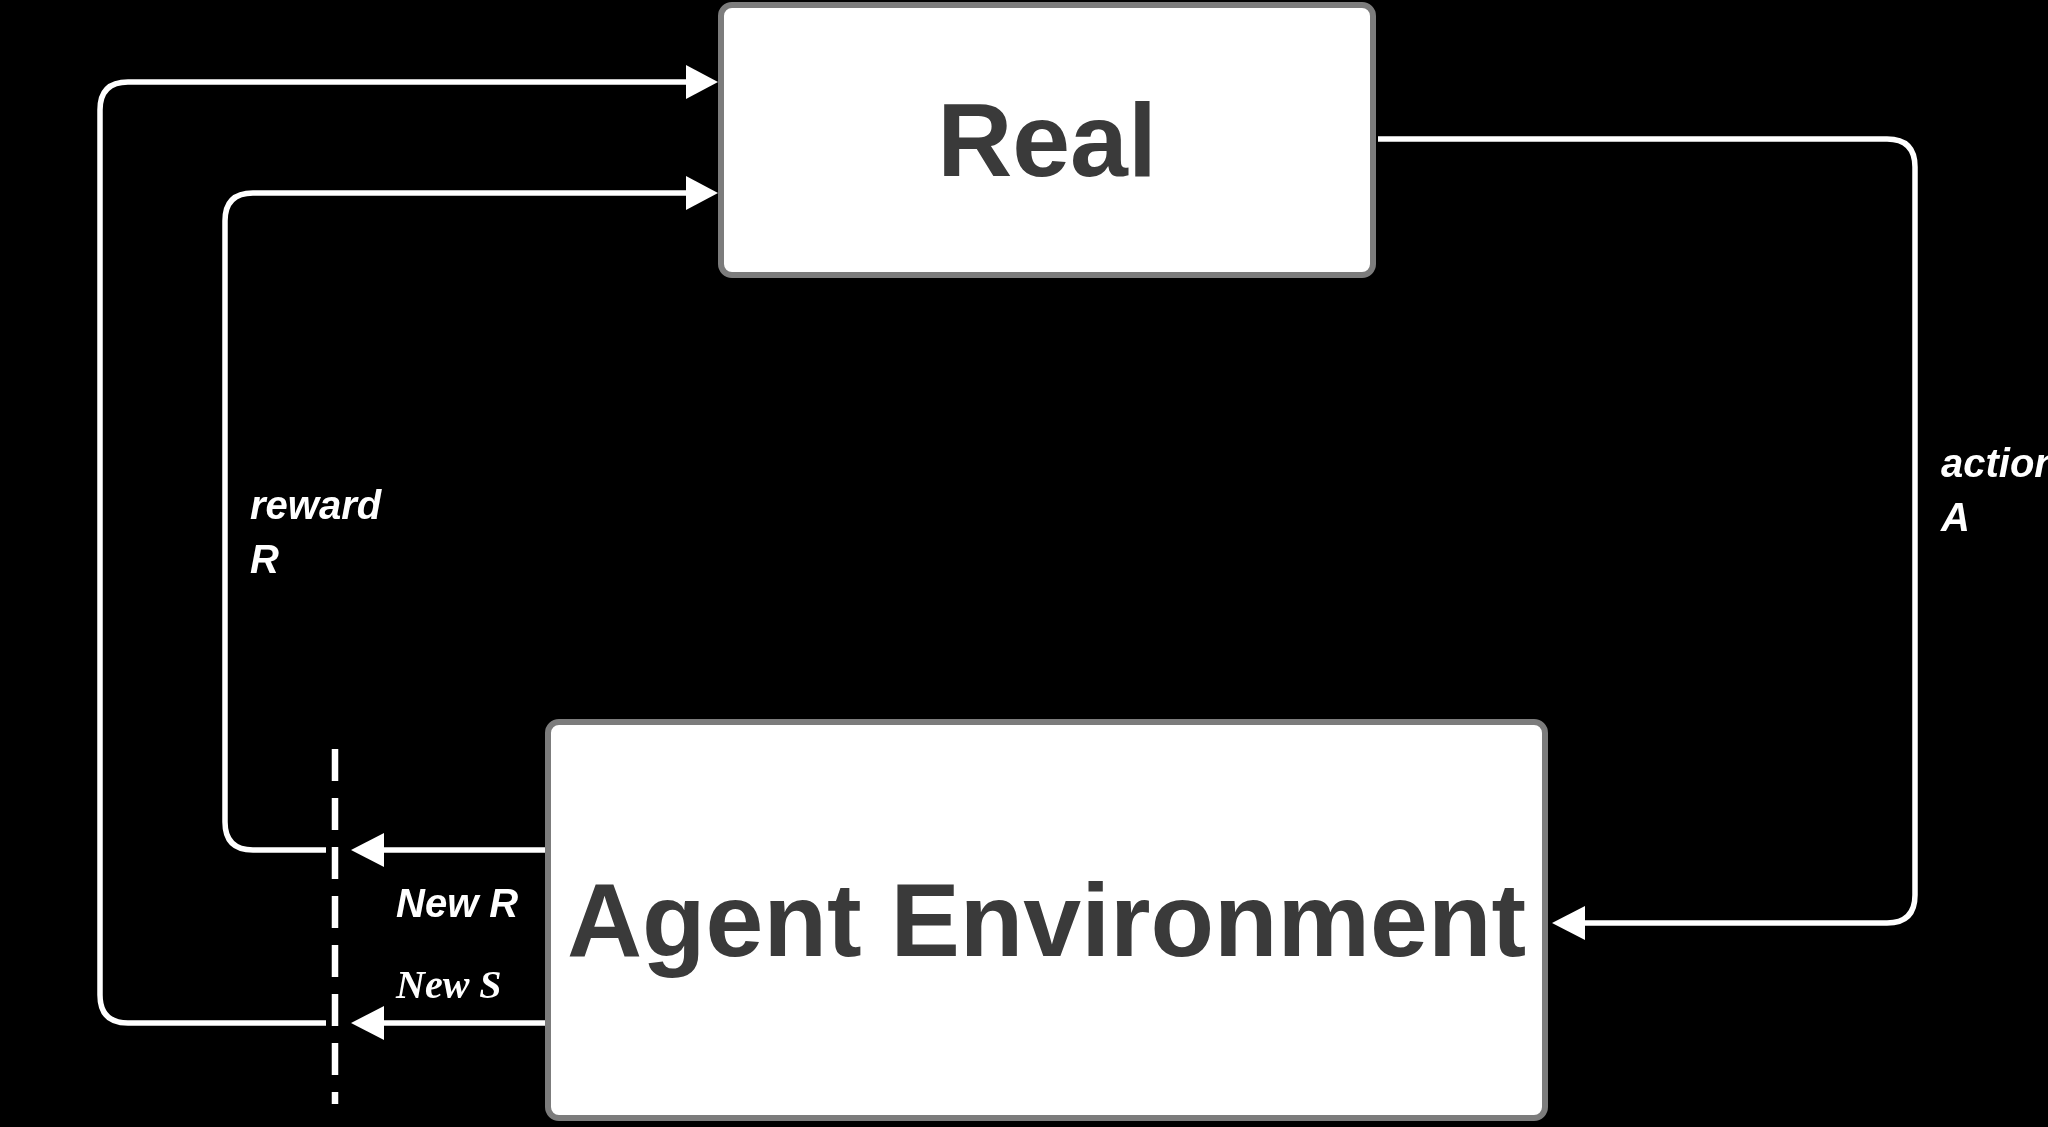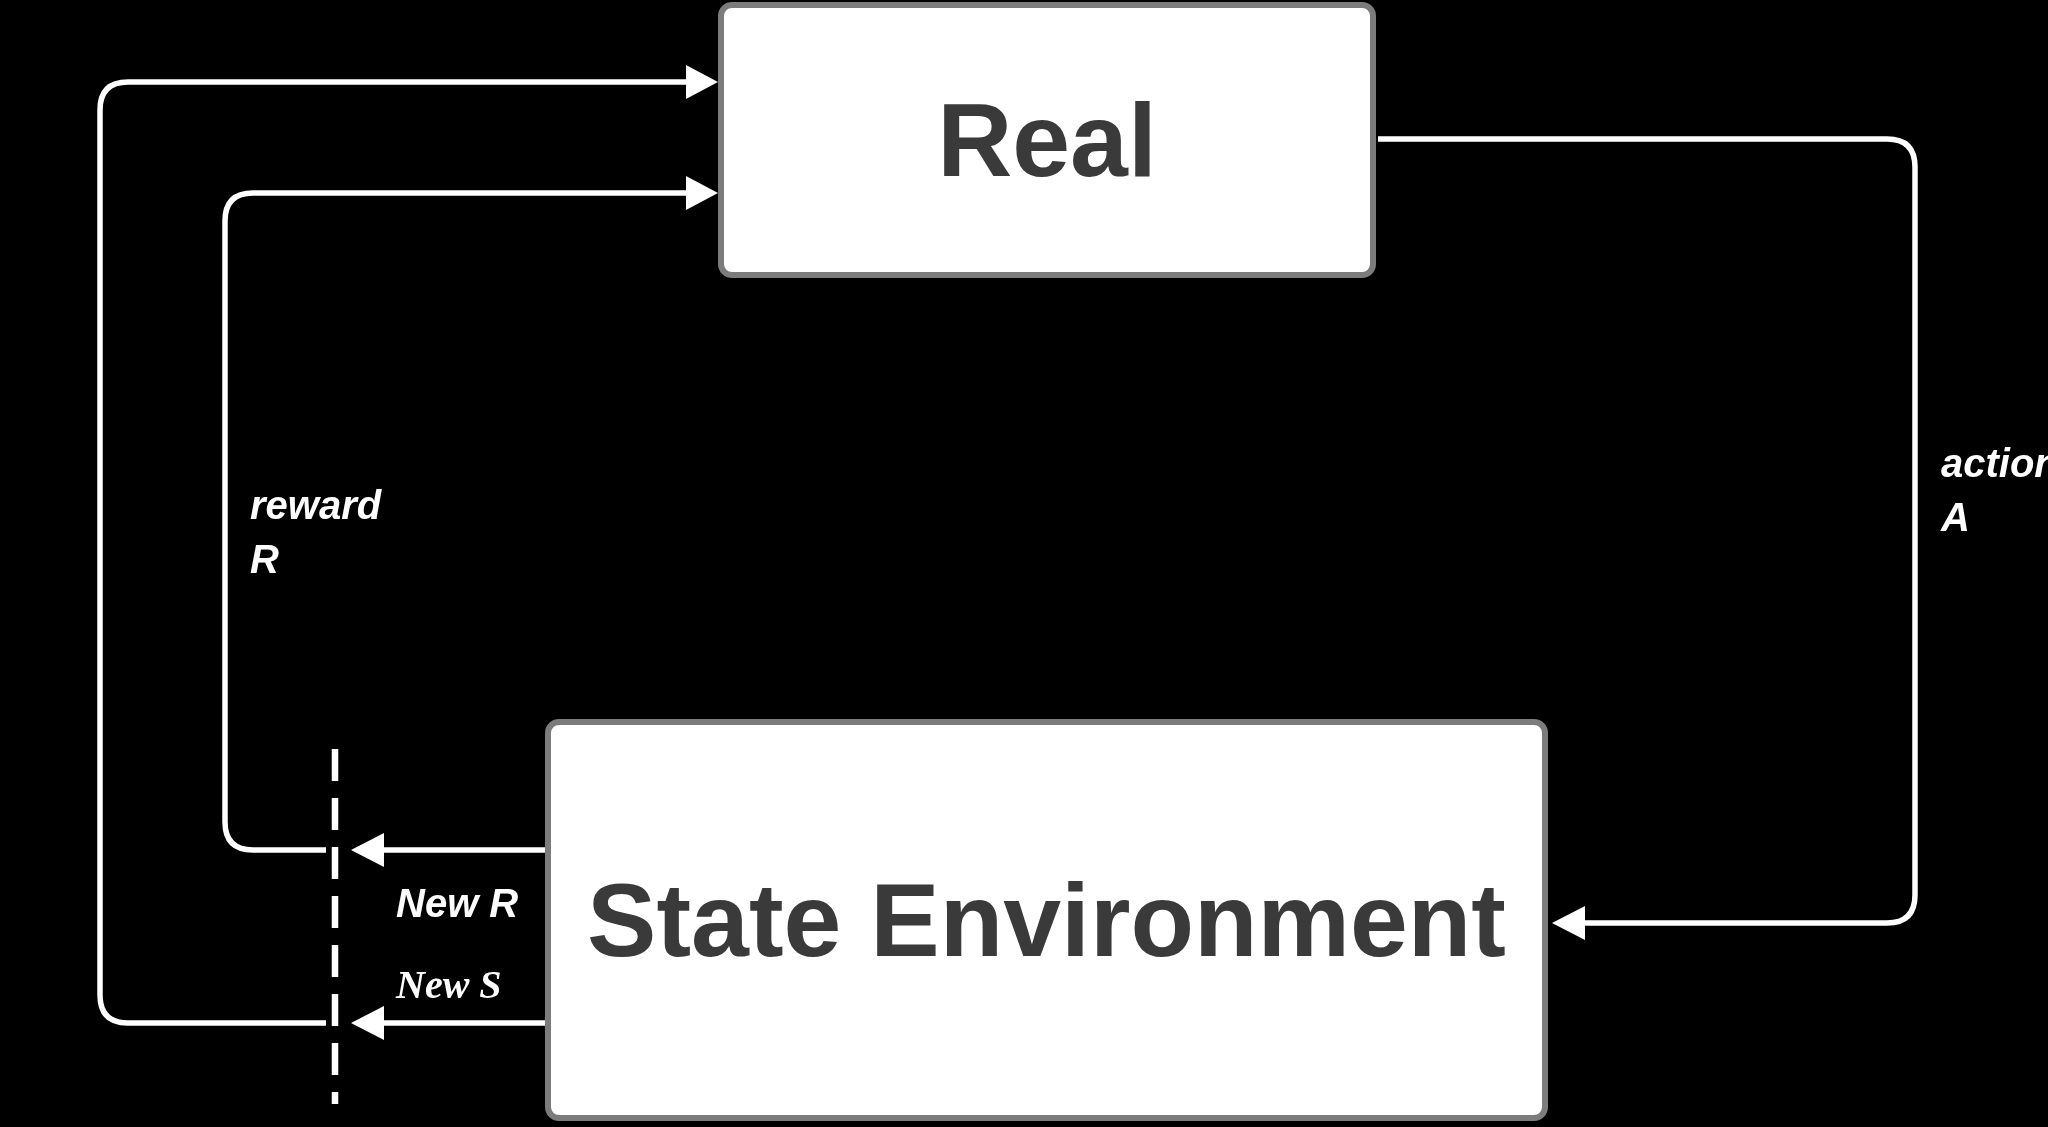--- a/index.html
+++ b/index.html
@@ -90,21 +90,21 @@
     <polygon points="351,1023 384,1006 384,1040" fill="#ffffff"></polygon>
 
     <path d="M 335,749 L 335,1104" fill="none" stroke="#ffffff" stroke-width="6.5" stroke-dasharray="32 17"></path>
   </svg>
 
   <div class="node-box" id="agent-box">
     <span class="node-label">Real</span>
   </div>
 
   <div class="node-box" id="env-box">
-    <span class="node-label">State Environment</span>
+    <span class="node-label">Agent Environment</span>
   </div>
 
 
   <div class="wire-label" id="reward-label">
     <div>reward</div>
     <div>R</div>
   </div>
 
   <div class="wire-label" id="action-label">
     <div>action</div>

